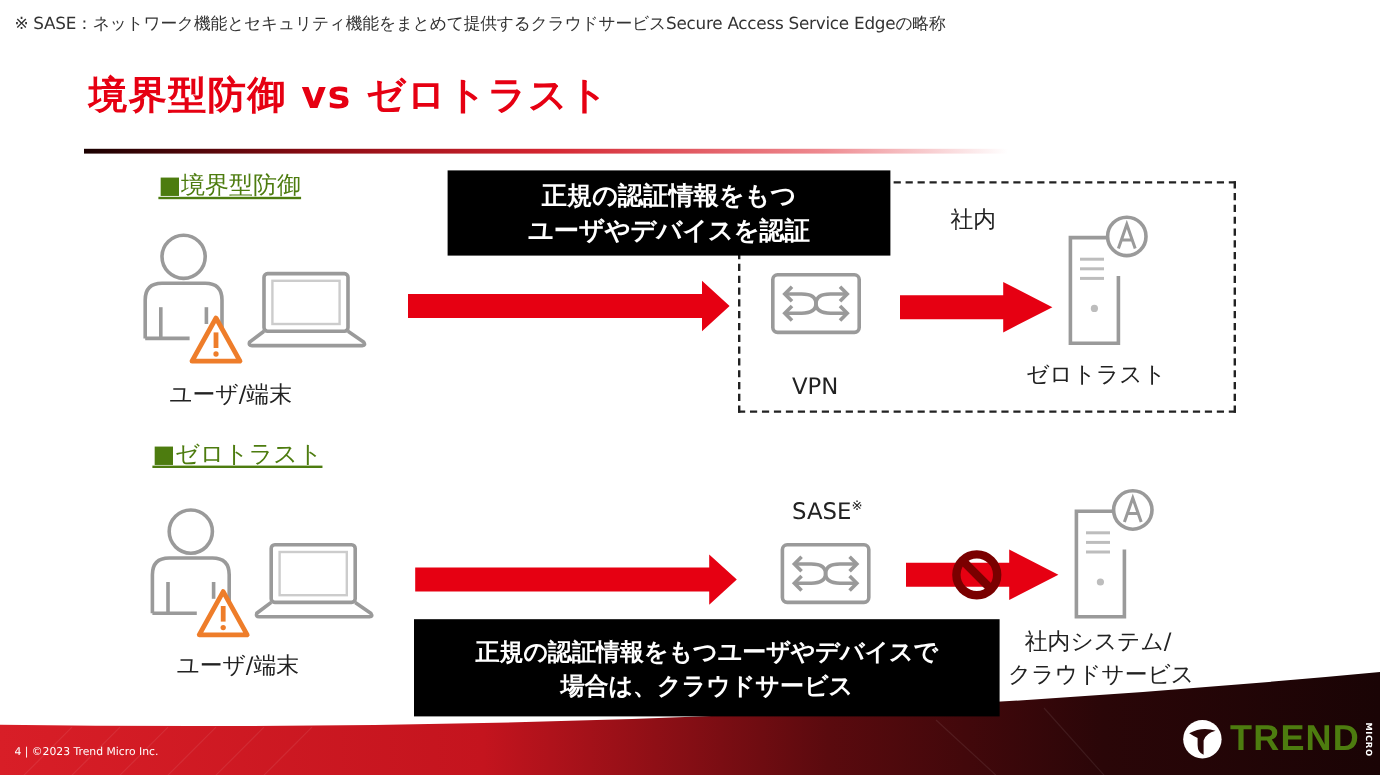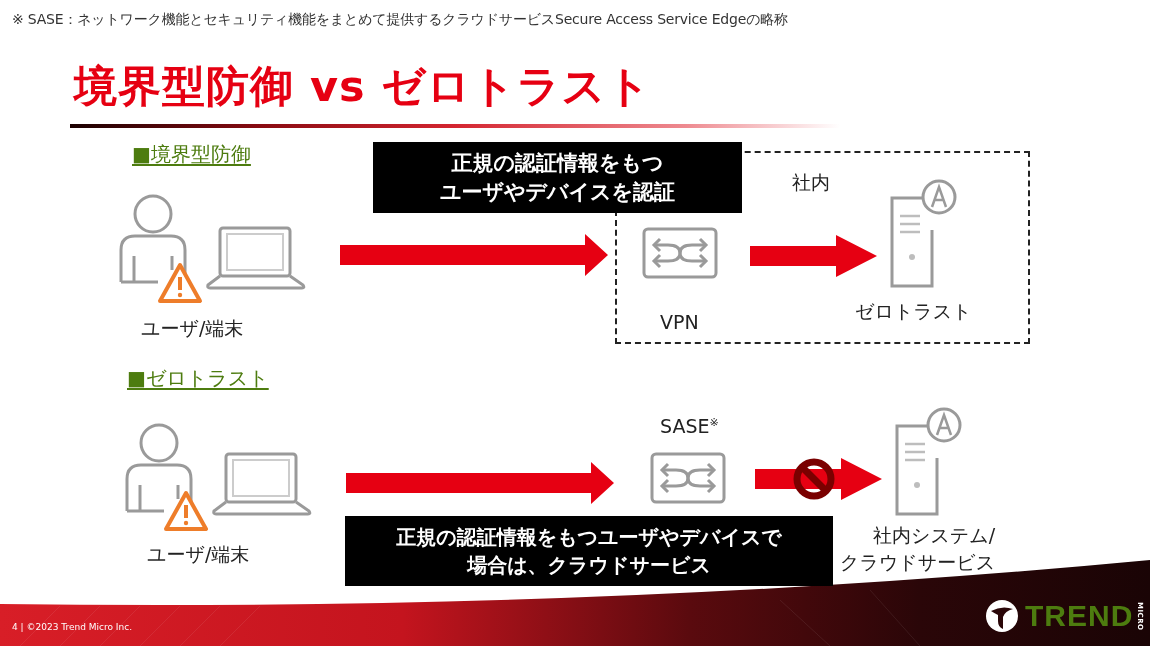--- a/index.html
+++ b/index.html
@@ -4,21 +4,21 @@
 <style>
   html, body { margin: 0; padding: 0; }
   body {
     width: 1150px; height: 646px; position: relative; overflow: hidden;
     background: #ffffff;
     font-family: "DejaVu Sans", "Liberation Sans", sans-serif;
     color: #1a1a1a;
   }
   .abs { position: absolute; }
   .footnote { left: 12px; top: 11px; font-size: 14px; color: #333; white-space: nowrap; letter-spacing: -0.2px; }
-  .title { left: 74px; top: 58px; font-size: 43px; font-weight: bold; color: #e60012; white-space: nowrap; letter-spacing: 1px; }
+  .title { left: 74px; top: 58px; font-size: 32px; font-weight: bold; color: #e60012; white-space: nowrap; letter-spacing: 1px; }
   .title-rule {
     left: 70px; top: 124px; width: 770px; height: 4px;
     background: linear-gradient(to right, #1a0000 0%, #8a0b12 25%, #d42530 50%, #ee8a90 80%, rgba(255,255,255,0) 100%);
   }
   .section-heading { font-size: 20px; font-weight: normal; text-decoration: underline; text-underline-offset: 3px; white-space: nowrap; color: #4d7c0f; }
   .label { font-size: 19px; color: #222; white-space: nowrap; }
   .blue-box {
     background: #000000; color: #ffffff; font-weight: bold; text-align: center;
     display: flex; align-items: center; justify-content: center; flex-direction: column;
   }
@@ -177,27 +177,27 @@
     <line x1="60" y1="86" x2="100" y2="46"></line>
     <line x1="100" y1="86" x2="140" y2="46"></line>
     <line x1="140" y1="86" x2="180" y2="46"></line>
     <line x1="180" y1="86" x2="220" y2="46"></line>
     <line x1="220" y1="86" x2="260" y2="46"></line>
     <line x1="780" y1="40" x2="830" y2="86"></line>
     <line x1="870" y1="30" x2="920" y2="86"></line>
   </g>
 </svg>
 
-<div class="abs blue-box" style="left:345px; top:516px; width:488px; height:70px; font-size:20px; line-height:28px;">
+<div class="abs blue-box" style="left:345px; top:516px; width:488px; height:81px; font-size:20px; line-height:28px;">
   <span>正規の認証情報をもつユーザやデバイスで</span>
   <span>場合は、クラウドサービス</span>
 </div>
 
 <div class="abs label" style="left:840px; top:522px; text-align:center; line-height:27px;">
-  <div style="padding-left:14px; text-align:right;">社内システム/</div>
+  <div style="padding-left:14px; text-align:left;">社内システム/</div>
   <div>クラウドサービス</div>
 </div>
 
 <div class="abs footer-text">4 | ©2023 Trend Micro Inc.</div>
 
 <div class="abs logo">
   <svg width="34" height="34">
     <circle cx="17" cy="17" r="16" fill="#ffffff"></circle>
     <path d="M6,12 Q17,6 28,10 Q20,12 18,18 L18,30 Q13,28 13,22 L13,16 Q9,14 6,12 Z" fill="#2a0608"></path>
   </svg>

